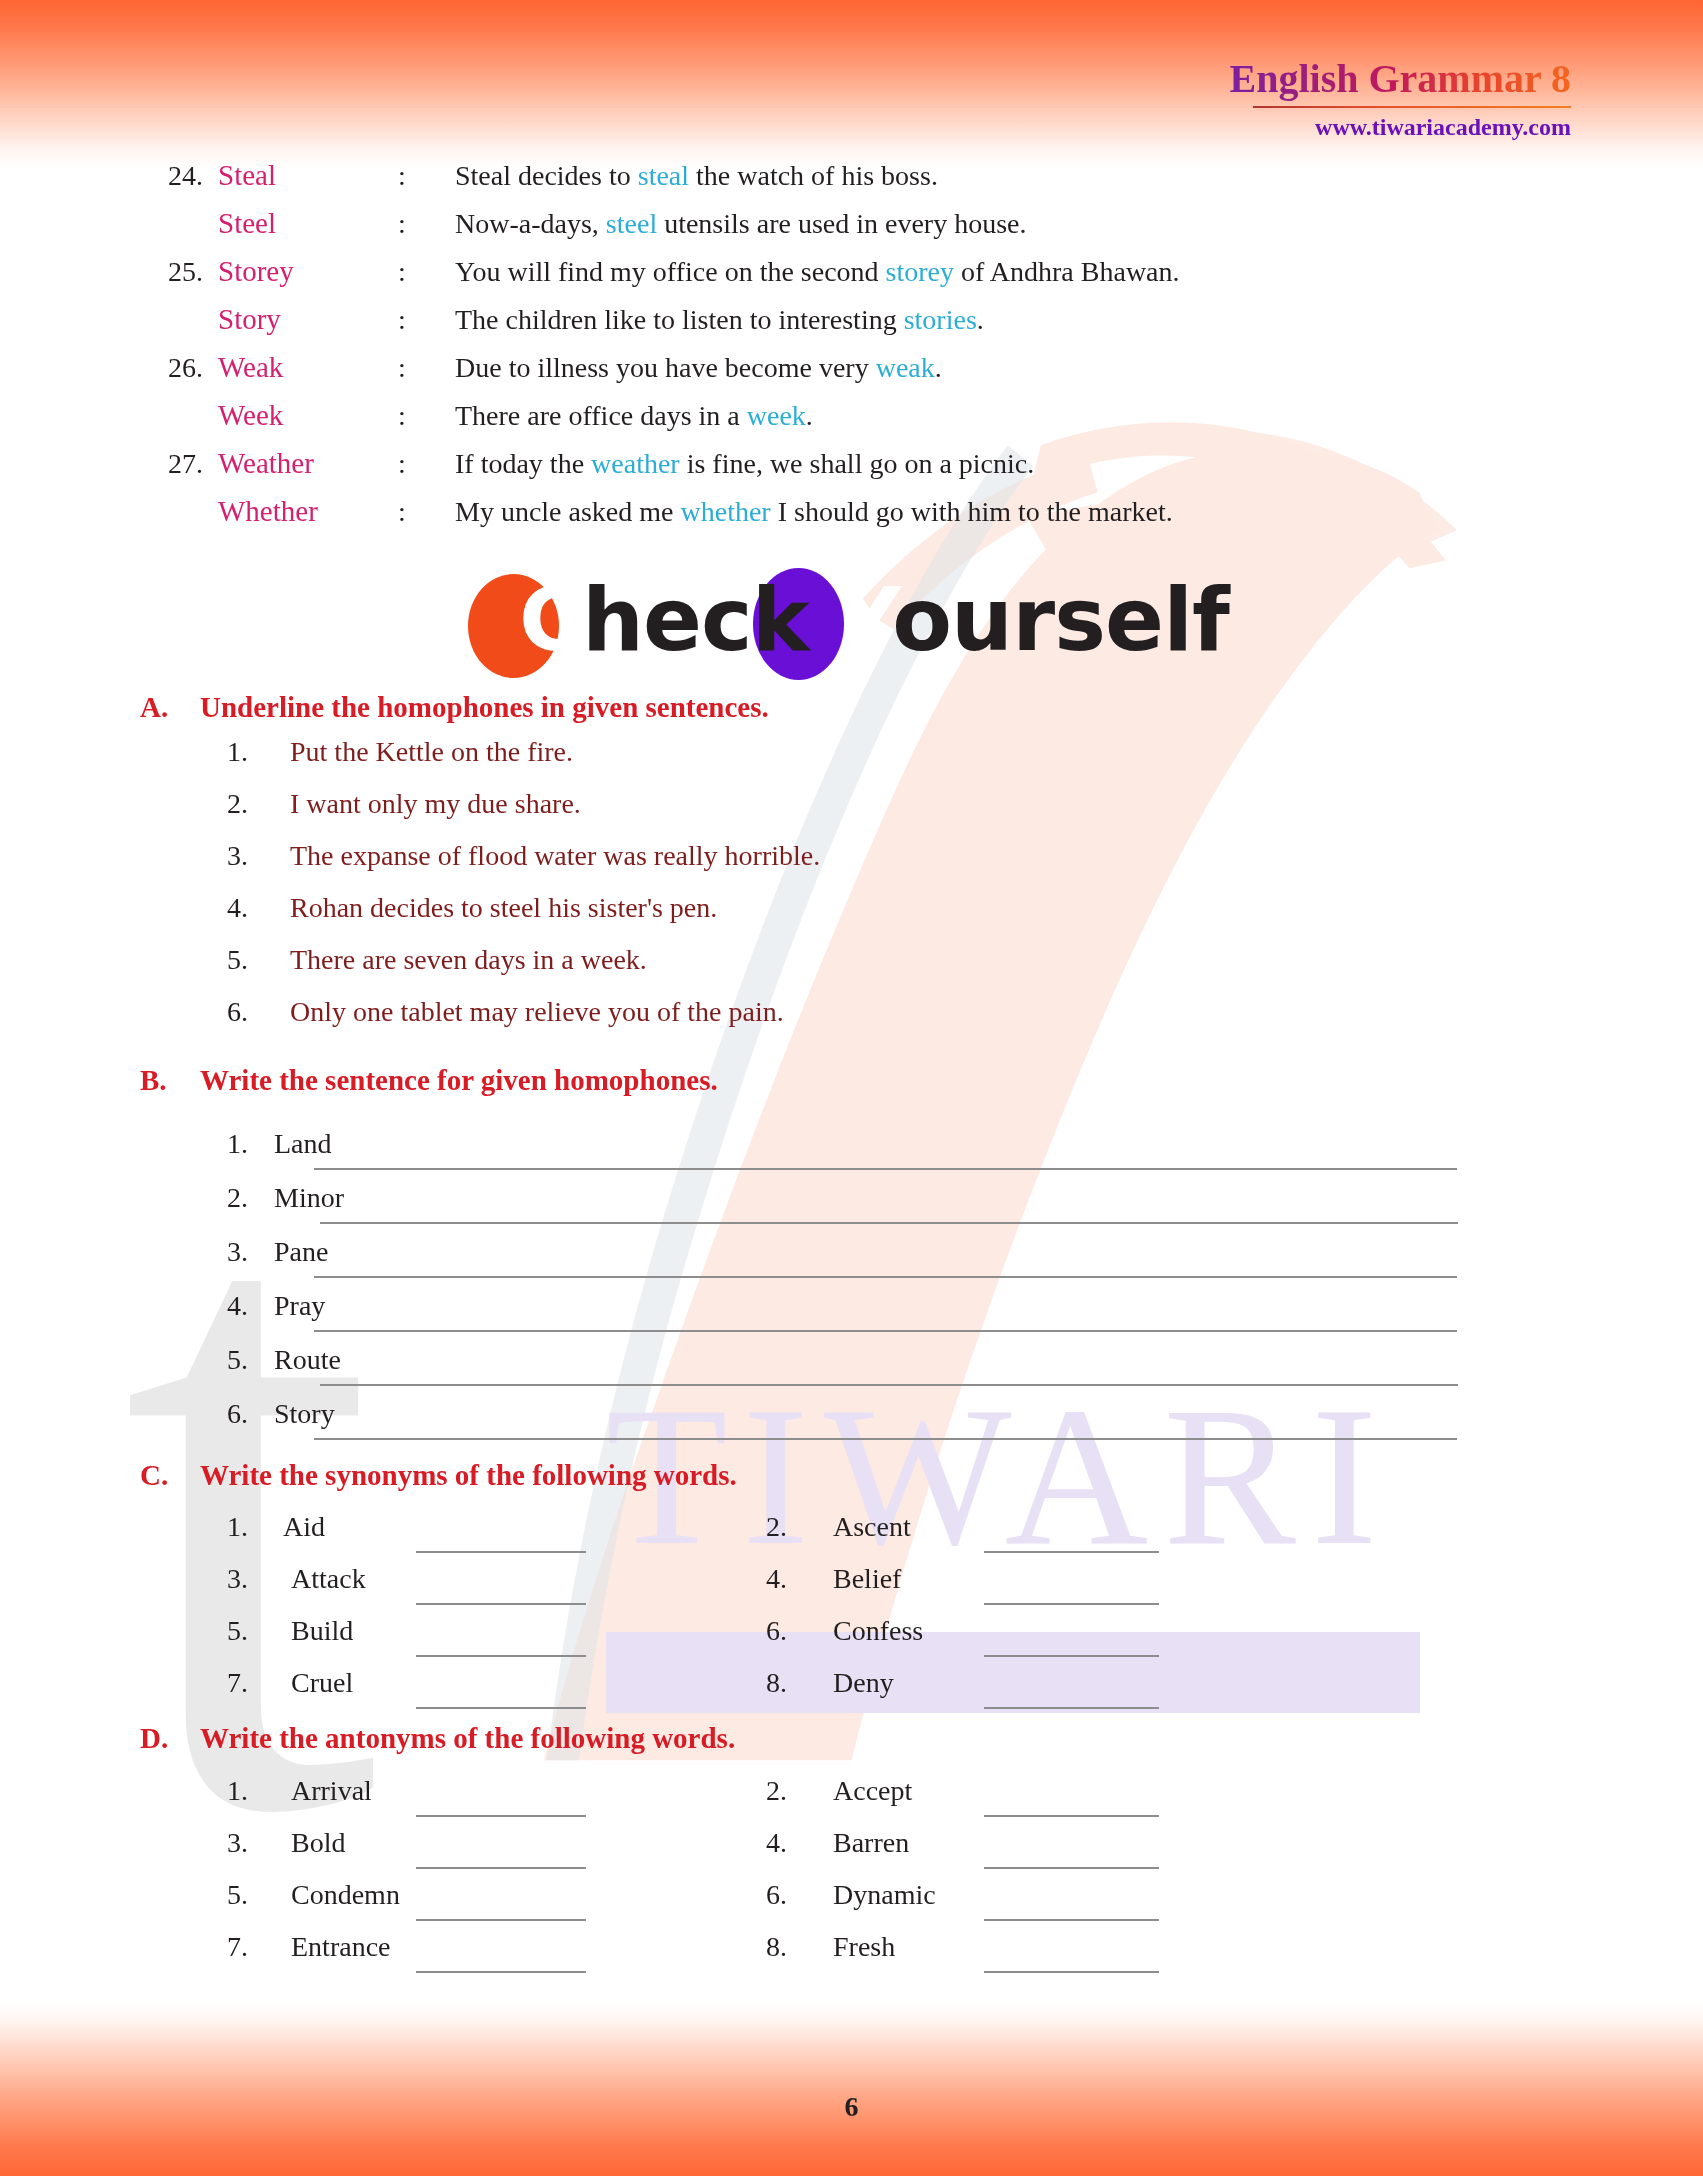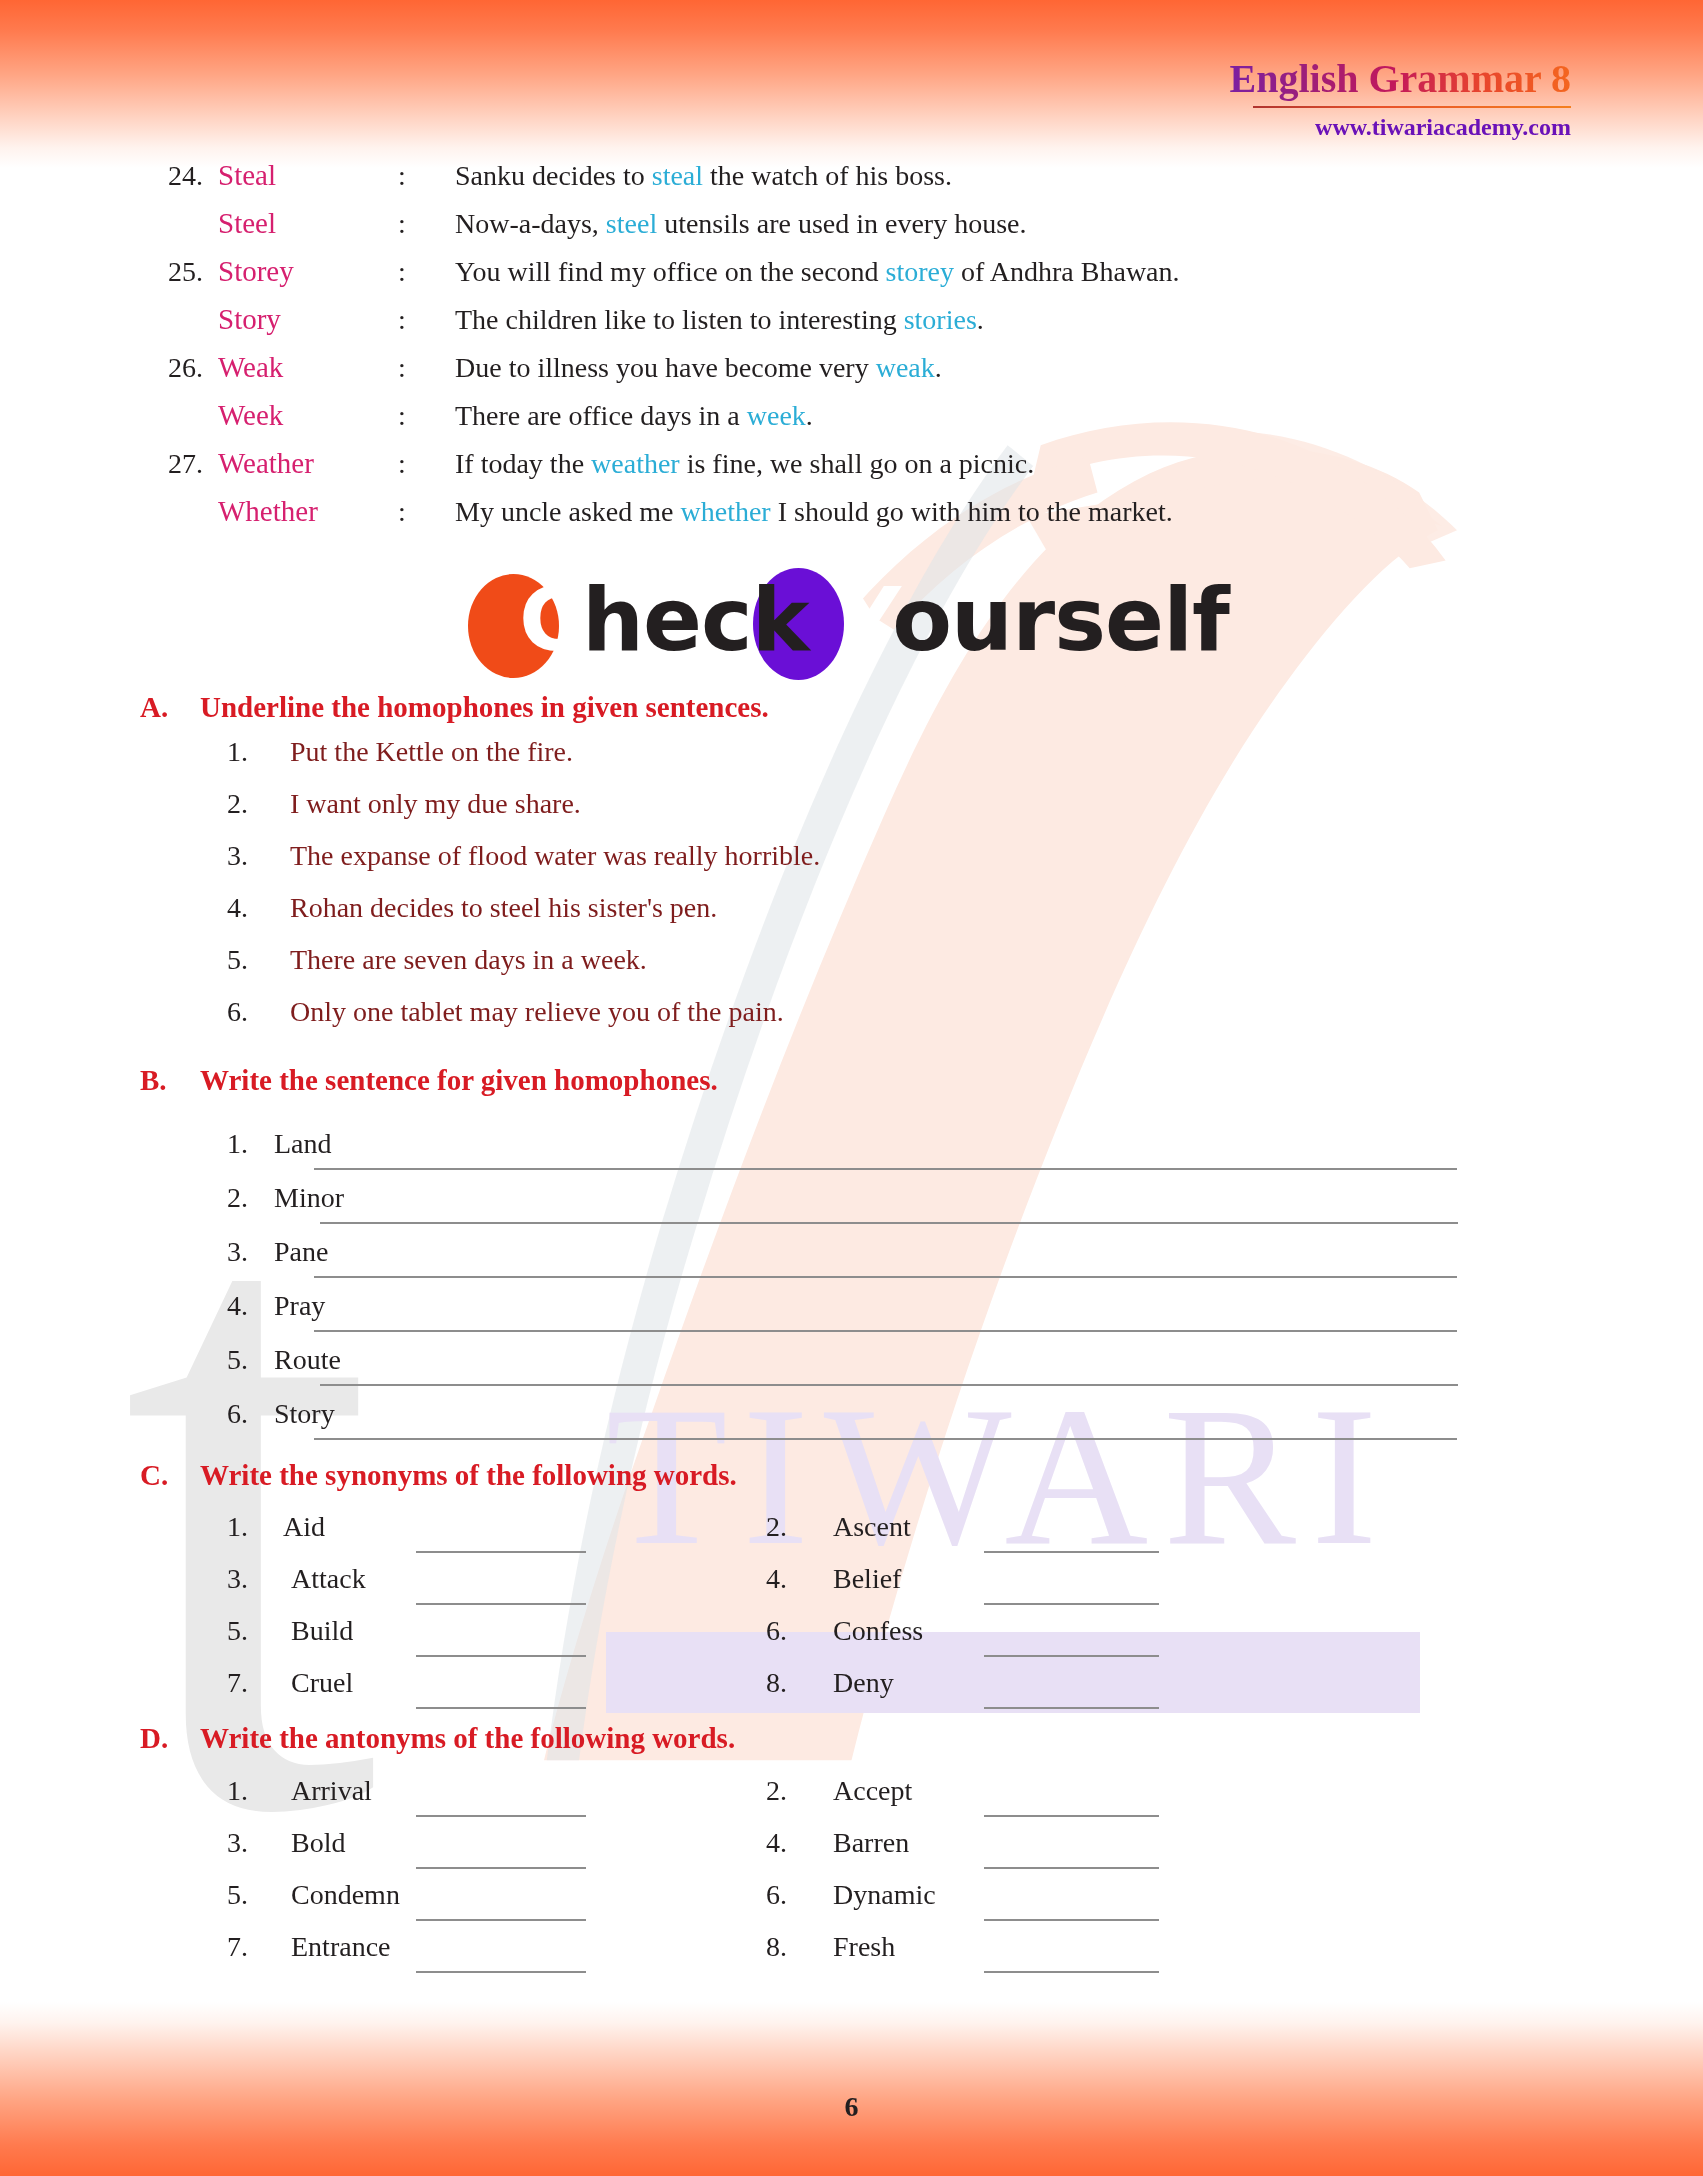--- a/index.html
+++ b/index.html
@@ -167,21 +167,21 @@
       <div class="hdr-title">English Grammar 8</div>
       <div class="hdr-rule"></div>
       <div class="hdr-url">www.tiwariacademy.com</div>
     </div>
 
     <div class="homo" id="homo-list">
         <div class="hrow">
           <span class="h-num">24.</span>
           <span class="h-word">Steal</span>
           <span class="h-colon">:</span>
-          <span class="h-sent"><span>Sanku decides to </span><span class="hl">steal</span><span> the watch of his boss.</span></span>
+          <span class="h-sent"><span>Steal decides to </span><span class="hl">steal</span><span> the watch of his boss.</span></span>
         </div>
         <div class="hrow">
           <span class="h-num"></span>
           <span class="h-word">Steel</span>
           <span class="h-colon">:</span>
           <span class="h-sent"><span>Now-a-days, </span><span class="hl">steel</span><span> utensils are used in every house.</span></span>
         </div>
         <div class="hrow">
           <span class="h-num">25.</span>
           <span class="h-word">Storey</span>

